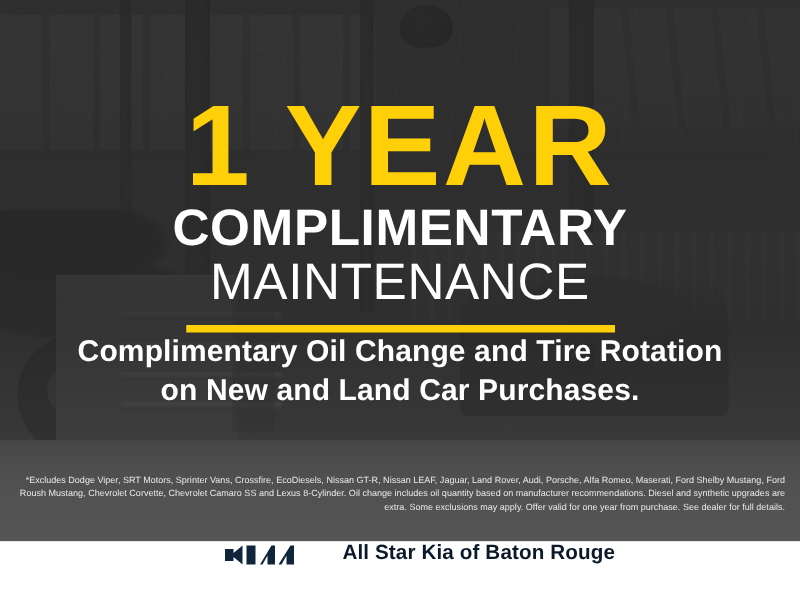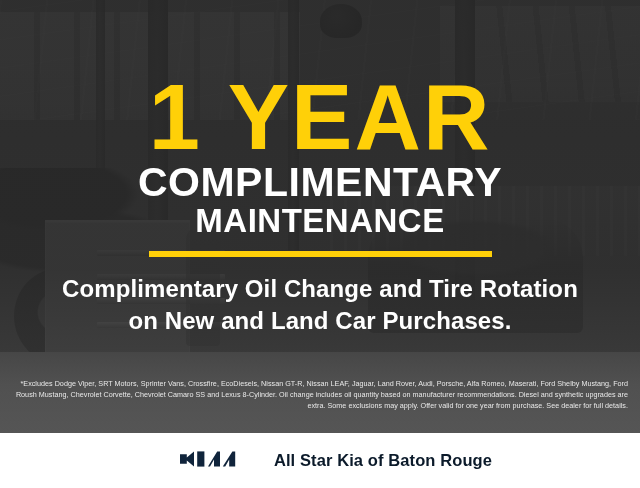--- a/index.html
+++ b/index.html
@@ -144,36 +144,35 @@
 
   .headline-sub1 {
     font-size:41px;
     font-weight:bold;
     letter-spacing:.5px;
     line-height:1.04;
     color:#ffffff;
     white-space:nowrap;
   }
   .headline-sub2 {
-    font-size:33px;
-    font-weight:bold;
+    font-size:41px;
+    font-weight:normal;
     letter-spacing:.5px;
     line-height:1.04;
     color:#ffffff;
     white-space:nowrap;
   }
 
   .divider {
     width:343px; height:6px;
     background:#FFD008;
     margin-top:13px;
   }
 
   .offer {
-    margin-top:16px;
     text-align:center;
     color:#ffffff;
     font-size:24px;
     font-weight:bold;
     line-height:1.30;
     letter-spacing:.1px;
   }
 
   .disclaimer {
     position:absolute;
@@ -184,21 +183,21 @@
     line-height:1.52;
     letter-spacing:.02px;
   }
 
   
   .footer {
     position:absolute;
     left:0; top:433px;
     width:640px; height:55px;
     background:#ffffff;
-    display:flex; align-items:center; justify-content:center;
+    display:flex; justify-content:center;
     gap:22px;
     padding-left:32px;
   }
   .kia-logo { display:block; }
   .dealer-name {
     font-size:16.5px;
     font-weight:bold;
     color:#0b1a2a;
     letter-spacing:.1px;
     white-space:nowrap;

